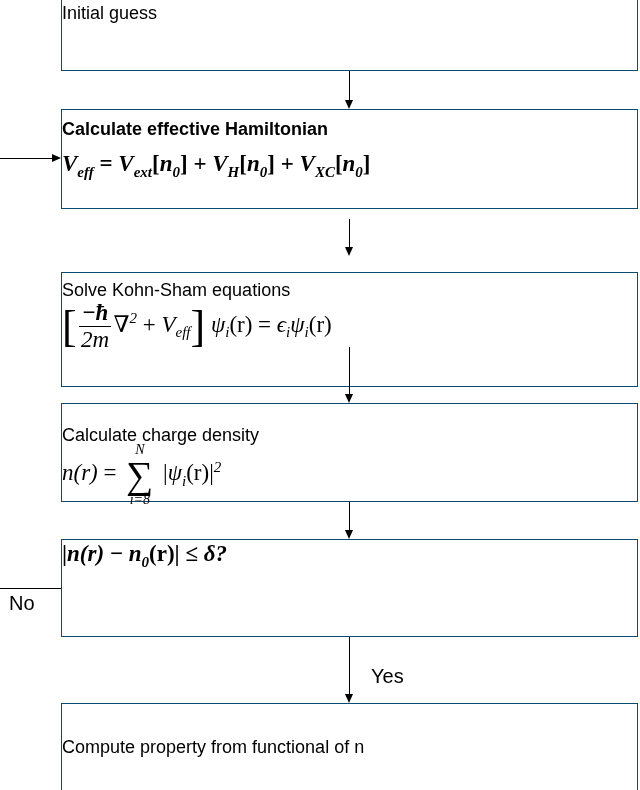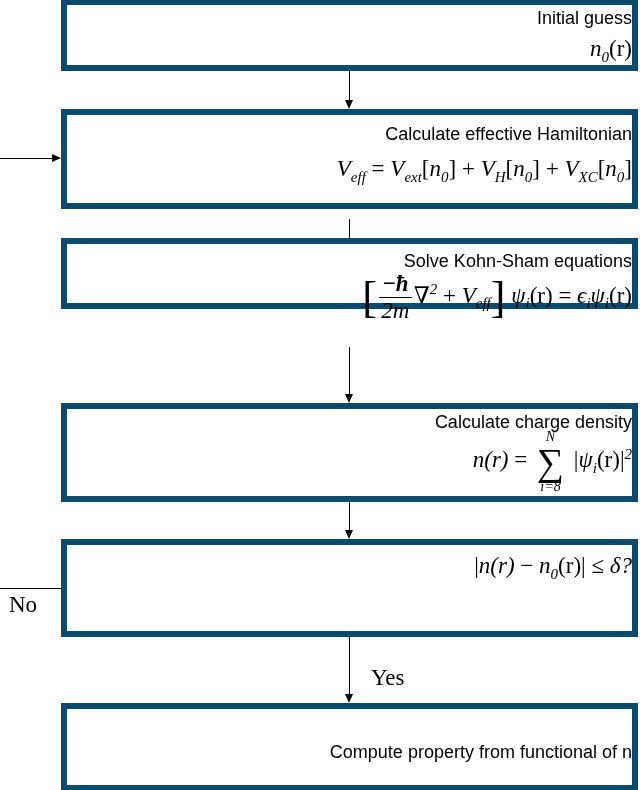--- a/index.html
+++ b/index.html
@@ -1,107 +1,104 @@
 <!DOCTYPE html>
 <html><head>
 <meta charset="utf-8">
 <style>
   html, body { margin: 0; padding: 0; background: #ffffff; }
   body { width: 640px; height: 790px; position: relative; overflow: hidden;
          font-family: "Liberation Sans", sans-serif; color: #000; }
-  .box { position: absolute; left: 61px; width: 577px; border: 6px solid #0c4a6e;
-         box-sizing: border-box; background: #fff; text-align: right; }
+  .box { position: absolute; left: 61px; width: 577px; border: 1px solid #0c4a6e;
+         box-sizing: border-box; background: #fff; text-align: left; }
   .title { font-family: "Liberation Sans", sans-serif; font-size: 18px; line-height: 20px; }
   .math { font-family: "Liberation Serif", "DejaVu Serif", serif; font-size: 23px; font-style: italic; }
   .math .up { font-style: normal; }
   .math sub, .math sup { font-size: 15px; }
   .vline { position: absolute; width: 1px; background: #000; }
   .hline { position: absolute; height: 1px; background: #000; }
   .arrow-down { position: absolute; width: 0; height: 0; border-left: 4px solid transparent;
                 border-right: 4px solid transparent; border-top: 9px solid #000; }
   .arrow-right { position: absolute; width: 0; height: 0; border-top: 4px solid transparent;
                  border-bottom: 4px solid transparent; border-left: 9px solid #000; }
-  .label { position: absolute; font-size: 23px; font-family: Liberation Serif, serif; }
+  .label { position: absolute; font-size: 20px; font-family: Liberation Sans, sans-serif; }
   .bracket { display:inline-block; font-size: 44px; font-style: normal; vertical-align: middle; line-height: 1; }
   .frac { display: inline-flex; flex-direction: column; align-items: center; vertical-align: middle; margin: 0 2px; }
   .frac .num { border-bottom: 1px solid #000; padding: 0 3px; line-height: 26px; font-weight: bold; }
   .frac .den { line-height: 26px; }
   .sum { display: inline-flex; flex-direction: column; align-items: center; vertical-align: middle; margin: 0 4px; }
   .sum .top, .sum .bot { font-size: 14px; line-height: 14px; }
   .sum .sig { font-size: 38px; font-style: normal; line-height: 36px; }
 </style>
 </head>
 <body>
 
 <div class="box" style="top:-1px; height:72px;">
   <div class="title" style="margin-top:3px;">Initial guess</div>
-  <div class="math" style="margin-top:8px;">
-    <span>n</span><sub>0</sub><span class="up">(r)</span>
-  </div>
 </div>
 
 <div class="vline" style="left:349px; top:71px; height:30px;"></div>
 <div class="arrow-down" style="left:345px; top:100px;"></div>
 
-<div class="box" style="top:109px; height:100px;">
+<div class="box" style="top:109px; height:100px;font-weight:bold;">
   <div class="title" style="margin-top:9px;">Calculate effective Hamiltonian</div>
   <div class="math" style="margin-top:12px;">
     <span>V</span><sub>eff</sub>
     <span class="up">=</span>
     <span>V</span><sub>ext</sub><span class="up">[</span>n<sub>0</sub><span class="up">]</span>
     <span class="up">+</span>
     <span>V</span><sub>H</sub><span class="up">[</span>n<sub>0</sub><span class="up">]</span>
     <span class="up">+</span>
     <span>V</span><sub>XC</sub><span class="up">[</span>n<sub>0</sub><span class="up">]</span>
   </div>
 </div>
 
 <div class="hline" style="left:0px; top:158px; width:53px;"></div>
 <div class="arrow-right" style="left:52px; top:154px;"></div>
 
 <div class="vline" style="left:349px; top:219px; height:29px;"></div>
 <div class="arrow-down" style="left:345px; top:247px;"></div>
 
-<div class="box" style="top:238px; height:71px;">
+<div class="box" style="top:272px; height:115px;">
   <div class="title" style="margin-top:7px;">Solve Kohn-Sham equations</div>
   <div class="math" style="margin-top:0px;">
     <span class="bracket">[</span><span class="frac">
         <span class="num">−ħ</span>
         <span class="den">2m</span>
       </span><span class="up">∇</span><sup>2</sup>
     <span class="up">+</span>
     <span>V</span><sub>eff</sub><span class="bracket">]</span>
     <span>ψ</span><sub>i</sub><span class="up">(r)</span>
     <span class="up">=</span>
     <span>ϵ</span><sub>i</sub><span>ψ</span><sub>i</sub><span class="up">(r)</span>
   </div>
 </div>
 
 <div class="vline" style="left:349px; top:347px; height:48px;"></div>
 <div class="arrow-down" style="left:345px; top:394px;"></div>
 
 <div class="box" style="top:403px; height:99px;">
-  <div class="title" style="margin-top:3px;">Calculate charge density</div>
+  <div class="title" style="margin-top:21px;">Calculate charge density</div>
   <div class="math" style="margin-top:-2px;">
     <span>n(r)</span>
     <span class="up">=</span>
     <span class="sum">
         <span class="top">N</span>
         <span class="sig">∑</span>
         <span class="bot">i=8</span>
       </span>
     <span class="up">|</span><span>ψ</span><sub>i</sub><span class="up">(r)</span><span class="up">|</span><sup>2</sup>
   </div>
 </div>
 
 <div class="vline" style="left:349px; top:502px; height:29px;"></div>
 <div class="arrow-down" style="left:345px; top:530px;"></div>
 
 <div class="box" style="top:539px; height:98px;">
-  <div class="math" style="margin-top:8px;">
+  <div class="math" style="margin-top:1px;font-weight:bold;">
     <span class="up">|</span><span>n(r)</span>
     <span class="up">−</span>
     <span>n</span><sub>0</sub><span class="up">(r)</span><span class="up">|</span>
     <span class="up">≤</span>
     <span>δ?</span>
   </div>
 </div>
 
 <div class="hline" style="left:0px; top:588px; width:61px;"></div>
 <div class="label" style="left:9px; top:592px;">No</div>

